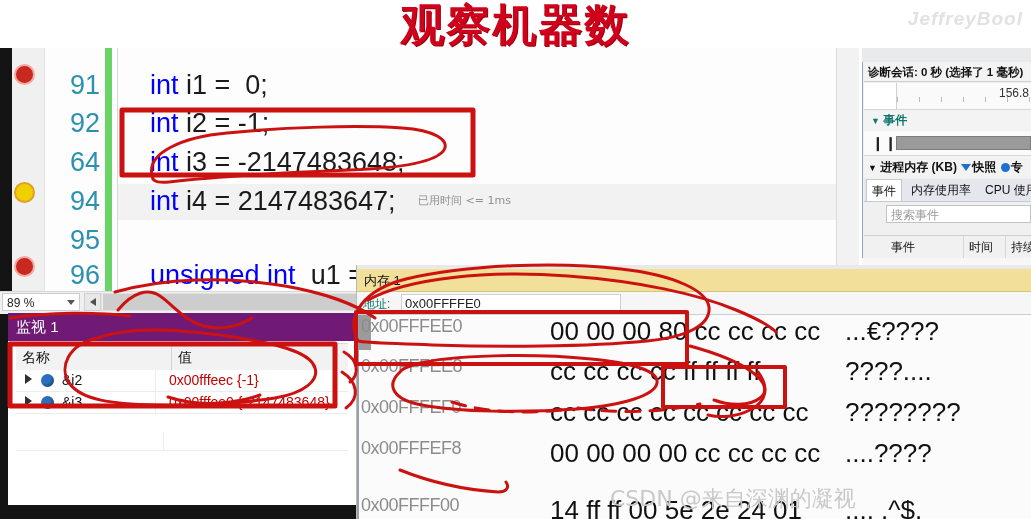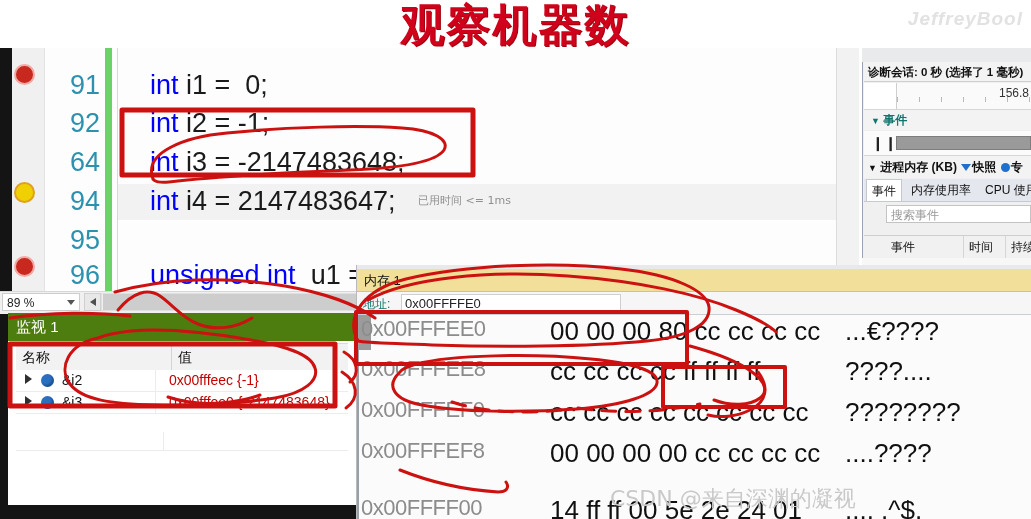--- a/index.html
+++ b/index.html
@@ -96,21 +96,21 @@
   #diag-tabs{position:absolute;left:864px;top:179px;width:167px;height:22px;background:#e4e7ee;border-bottom:1px solid #c5c9d2;}
   .diag-tab{position:absolute;top:0;height:22px;line-height:22px;font-size:12px;color:#111;padding:0 5px;white-space:nowrap;}
   .diag-tab.sel{background:#ffffff;border:1px solid #c5c9d2;border-bottom:none;box-sizing:border-box;}
   #diag-search{position:absolute;left:886px;top:205px;width:145px;height:18px;background:#ffffff;border:1px solid #c3c3c3;box-sizing:border-box;font-size:12px;color:#9a9a9a;line-height:18px;padding-left:4px;}
   #diag-cols{position:absolute;left:864px;top:235px;width:167px;height:23px;background:#f1f1f1;border-top:1px solid #cfcfcf;border-bottom:1px solid #cfcfcf;}
   .diag-col{position:absolute;top:0;height:23px;line-height:23px;font-size:12px;color:#111;border-right:1px solid #d6d6d6;box-sizing:border-box;padding-left:5px;white-space:nowrap;}
   #diag-foot{position:absolute;left:862px;top:258px;width:169px;height:8px;background:#f7f7f7;}
 
   
   #watch{left:8px;top:313px;width:348px;height:192px;background:#ffffff;}
-  #watch-title{position:absolute;left:0;top:0;width:348px;height:28px;background:#4d7c0f;}
+  #watch-title{position:absolute;left:0;top:0;width:348px;height:28px;background:#701a75;}
   #watch-title span{position:absolute;left:8px;top:5px;font-size:15px;color:#ffffff;}
   #watch-hdr{position:absolute;left:8px;top:30px;width:332px;height:26px;background:#f2f2f2;border-top:1px solid #dadada;border-bottom:1px solid #dadada;}
   .watch-hdr-cell{position:absolute;top:0;height:26px;line-height:26px;font-size:14px;color:#111;padding-left:6px;box-sizing:border-box;}
   #watch-hdr-sep{position:absolute;left:155px;top:0;width:1px;height:26px;background:#d3d3d3;}
   .watch-row{position:absolute;left:8px;width:332px;height:21px;background:#ffffff;border-bottom:1px solid #ececec;}
   .watch-exp{position:absolute;left:9px;top:4px;width:0;height:0;border-top:5px solid transparent;border-bottom:5px solid transparent;border-left:7px solid #303030;}
   .watch-icon{position:absolute;left:25px;top:4px;width:13px;height:13px;border-radius:50%;background:#2a6fc0;box-shadow:inset -2px -2px 2px rgba(0,0,0,.25);}
   .watch-name{position:absolute;left:46px;top:2px;font-size:14px;color:#111;}
   .watch-value{position:absolute;left:153px;top:2px;font-size:14px;color:#c40000;white-space:nowrap;}
   .watch-rowsep{position:absolute;left:147px;width:1px;height:21px;background:#ececec;}
@@ -121,21 +121,21 @@
   #mem{left:356px;top:265px;width:675px;height:254px;background:#ffffff;border-left:1px solid #b9b9b9;}
   #mem-tabstrip{position:absolute;left:0;top:0;width:675px;height:4px;background:#e9e9e9;}
   #mem-title{position:absolute;left:0;top:4px;width:675px;height:22px;background:#f2e09a;border-bottom:1px solid #d6c47e;}
   #mem-title span{position:absolute;left:7px;top:3px;font-size:13px;color:#111;}
   #mem-addrbar{position:absolute;left:0;top:27px;width:675px;height:22px;background:#f6f6f6;border-bottom:1px solid #c9cfd9;}
   #mem-addr-label{position:absolute;left:6px;top:4px;font-size:12px;color:#0f766e;}
   #mem-addr-input{position:absolute;left:44px;top:2px;width:220px;height:18px;background:#ffffff;border:1px solid #cfcfcf;box-sizing:border-box;font-size:13px;color:#222;line-height:18px;padding-left:3px;}
   #mem-body{position:absolute;left:0;top:50px;width:675px;height:204px;background:#fcfbfb;}
   #mem-selbar{position:absolute;left:2px;top:0;width:12px;height:35px;background:#9b9b9b;}
   .mem-row{position:absolute;left:0;width:675px;height:35px;}
-  .mem-addr{position:absolute;left:4px;top:1px;font-size:22px;color:#8c8c8c;font-family:"Liberation Sans","DejaVu Sans",sans-serif;letter-spacing:-0.5px;}
+  .mem-addr{position:absolute;left:4px;top:1px;font-size:18px;color:#8c8c8c;font-family:"Liberation Sans","DejaVu Sans",sans-serif;letter-spacing:-0.5px;}
   .mem-bytes{position:absolute;left:193px;top:1px;font-size:26px;color:#101010;font-family:"Liberation Sans","DejaVu Sans",sans-serif;white-space:pre;}
   .mem-ascii{position:absolute;left:488px;top:1px;font-size:26px;color:#101010;font-family:"Liberation Sans","DejaVu Sans",sans-serif;white-space:pre;}
   #mem-leftline{position:absolute;left:0;top:50px;width:2px;height:204px;background:#9aa0a8;}
 
   
   #watermark-csdn{
     position:absolute;left:610px;top:484px;font-size:22px;color:#c9c9c9;white-space:nowrap;
     font-family:"DejaVu Sans","Liberation Sans",sans-serif;
   }
 

